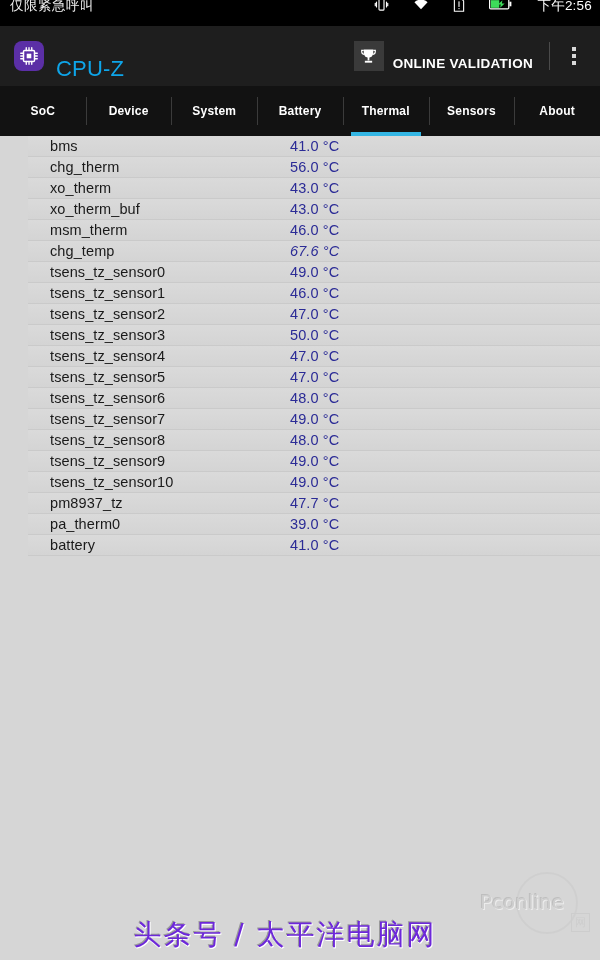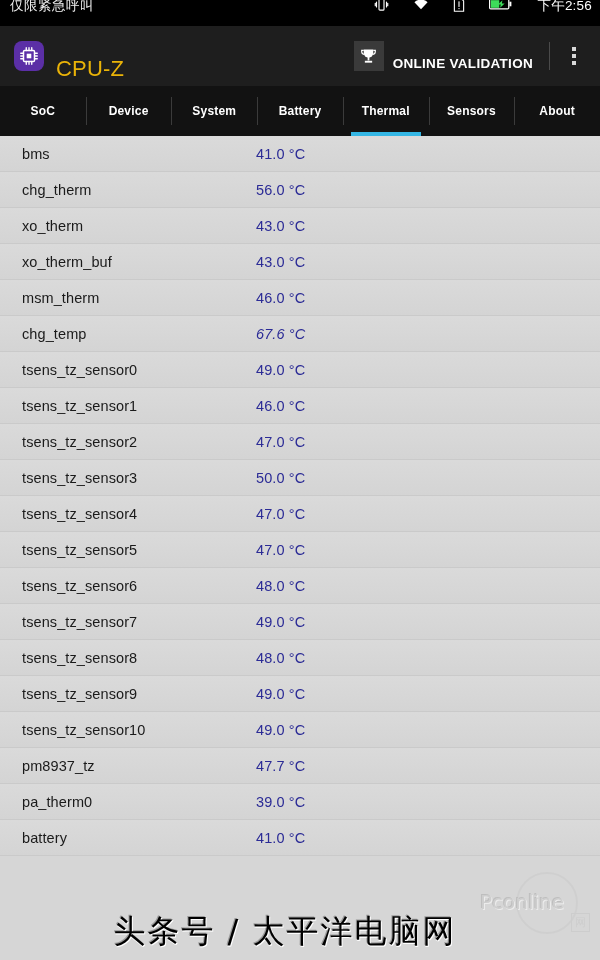--- a/index.html
+++ b/index.html
@@ -25,21 +25,21 @@
   
   .appbar{
     height:60px;background:#1e1e1e;
     display:flex;align-items:center;padding:0 12px 0 14px;box-sizing:border-box;
     position:relative;
   }
   .app-icon{
     width:30px;height:30px;border-radius:8px;background:#5b2fa6;
     display:flex;align-items:center;justify-content:center;flex:none;
   }
-  .app-title{color:#eab308;font-size:22px;margin-left:12px;letter-spacing:.2px;margin-top:26px;}
+  .app-title{color:#0ea5e9;font-size:22px;margin-left:12px;letter-spacing:.2px;margin-top:26px;}
   .appbar-right{margin-left:auto;display:flex;align-items:center;}
   .validate{display:flex;align-items:flex-end;cursor:default;}
   .trophy-box{
     width:30px;height:30px;background:#3a3a3a;display:flex;align-items:center;justify-content:center;flex:none;
   }
   .validate-label{
     color:#fff;font-size:13.5px;font-weight:bold;letter-spacing:.3px;margin-left:9px;white-space:nowrap;
   }
   .vdivider{width:1px;height:28px;background:#4a4a4a;margin:0 14px 0 16px;}
   .overflow{width:20px;height:30px;display:flex;flex-direction:column;align-items:center;justify-content:center;gap:3px;margin-right:4px;}
@@ -57,38 +57,39 @@
   .tab + .tab::before{
     content:"";position:absolute;left:0;top:11px;bottom:11px;width:1px;background:#3b3b3b;
   }
   .tab.active::after{
     content:"";position:absolute;left:8px;right:8px;bottom:0;height:4px;background:#34b6e4;
   }
 
   
   .list{background:#d6d6d6;}
   .row{
-    height:36px;display:flex;align-items:center;
+    height:21px;display:flex;align-items:center;
     border-bottom:1px solid #cacaca;
     box-sizing:border-box;position:relative;
     background:linear-gradient(#dadada,#d4d4d4);
+    margin-left:28px;
   }
   .row .name{
     position:absolute;left:22px;color:#1a1a1a;font-size:14.5px;letter-spacing:.1px;
   }
   .row .val{
-    position:absolute;left:256px;color:#2b2b96;font-size:14.5px;letter-spacing:.1px;
+    position:absolute;left:262px;color:#2b2b96;font-size:14.5px;letter-spacing:.1px;
   }
 
   
   .watermark{
     position:absolute;left:0;right:0;bottom:6px;
     text-align:center;
-    font-size:32px;letter-spacing:2px;
-    color:#000000;
+    font-size:28px;letter-spacing:2px;
+    color:#6d28d9;
     text-shadow:
        1px 1px 0 #ffffff,
       -1px -1px 0 #9a9a9a,
        0 1px 0 #fbfbfb;
     font-family:"DejaVu Sans","Liberation Sans",sans-serif;
     white-space:nowrap;
     padding-right:30px;
   }
   .pconline{
     position:absolute;right:8px;bottom:26px;width:118px;height:58px;opacity:.55;

